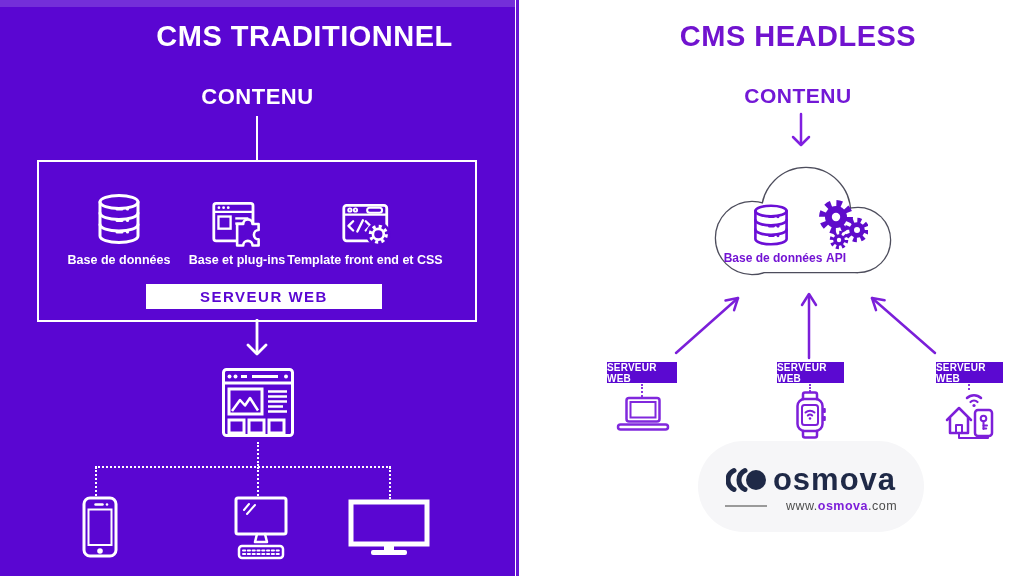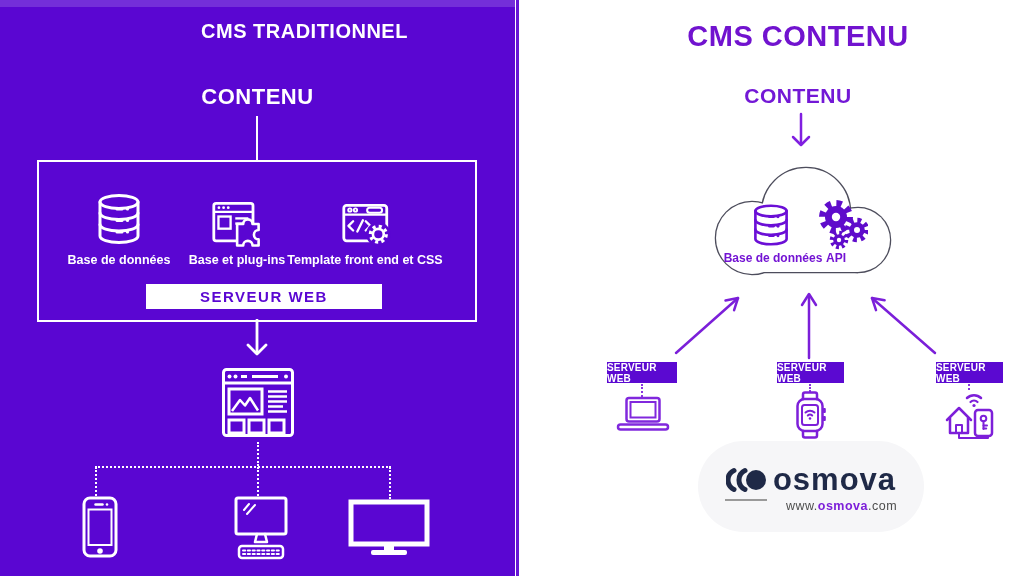--- a/index.html
+++ b/index.html
@@ -2,21 +2,21 @@
 <html><head>
 <meta charset="utf-8">
 <style>
   html,body{margin:0;padding:0;background:#e8e8e8;}
   #stage{position:relative;width:1024px;height:576px;overflow:hidden;
          font-family:"Liberation Sans","DejaVu Sans",sans-serif;background:#fff;}
   .abs{position:absolute;}
   
   #left-panel{left:0;top:0;width:515px;height:576px;background:#5a06d2;}
   .lp-title{left:0;top:20px;width:609px;text-align:center;color:#fff;
-            font-size:20px;font-weight:700;letter-spacing:.5px;}
+            font-size:29px;font-weight:700;letter-spacing:.5px;}
   .lp-contenu{left:0;top:84px;width:515px;text-align:center;color:#fff;
               font-size:22px;font-weight:700;letter-spacing:.5px;}
   .v-line{left:256px;top:116px;width:2px;height:44px;background:#fff;}
   .top-strip{left:0;top:0;width:515px;height:7px;background:rgba(255,255,255,.16);}
   #cms-box{left:37px;top:160px;width:436px;height:158px;border:2px solid #fff;}
   .comp-label{top:253px;text-align:center;color:#fff;font-size:12.5px;font-weight:700;}
   #server-bar{left:146px;top:284px;width:236px;height:25px;background:#fff;
               color:#5a06d2;font-size:15px;font-weight:700;letter-spacing:1.5px;
               display:flex;align-items:center;justify-content:center;}
   .dot-w-v{border-left:2px dotted #fff;width:0;}
@@ -32,21 +32,21 @@
   .cloud-label{top:251px;text-align:center;color:#7313d3;font-size:12px;font-weight:700;}
   .badge{top:362px;height:21px;background:#5b09d1;color:#fff;font-size:10px;
          font-weight:700;letter-spacing:.2px;display:flex;align-items:center;
          justify-content:center;}
   
   #brand-pill{left:698px;top:441px;width:226px;height:91px;border-radius:46px;
               background:#f6f6f8;}
   #brand-row{left:698px;top:462px;width:226px;display:flex;align-items:center;
              justify-content:center;gap:7px;}
   .brand-word{color:#1f2947;font-size:31px;font-weight:600;letter-spacing:1px;}
-  #url-row{left:698px;top:499px;width:226px;display:flex;
+  #url-row{left:698px;top:499px;width:226px;display:flex;align-items:center;
            justify-content:center;gap:19px;}
   .url-line{width:42px;height:2px;background:#9a9a9a;}
   .url-text{font-size:12.5px;color:#4d4d4d;letter-spacing:.5px;}
   .url-name{color:#7d1fd9;font-weight:700;}
 </style>
 </head>
 <body>
 
 <div id="stage">
 
@@ -175,21 +175,21 @@
 
   <svg class="abs" style="left:348px;top:499px" width="82" height="58" viewBox="0 0 82 58">
     <rect x="3" y="3" width="76" height="42" fill="none" stroke="#fff" stroke-width="5"></rect>
     <rect x="36" y="45" width="10" height="7" fill="#fff"></rect>
     <rect x="23" y="51" width="36" height="5" rx="2" fill="#fff"></rect>
   </svg>
 
   <div id="right-panel" class="abs"></div>
   <div id="divider" class="abs"></div>
 
-  <div class="abs rp-title">CMS CONTENU</div>
+  <div class="abs rp-title">CMS HEADLESS</div>
   <div class="abs rp-contenu">CONTENU</div>
 
   <svg class="abs" style="left:786px;top:112px" width="30" height="40" viewBox="0 0 30 40">
     <g stroke="#801fe0" stroke-width="2.5" fill="none" stroke-linecap="round" stroke-linejoin="round">
       <path d="M15 2 V31"></path>
         <path d="M7 25 L15 33 L23 25"></path>
     </g>
   </svg>
 
   <svg class="abs" style="left:706px;top:160px" width="196" height="124" viewBox="0 0 196 124">

